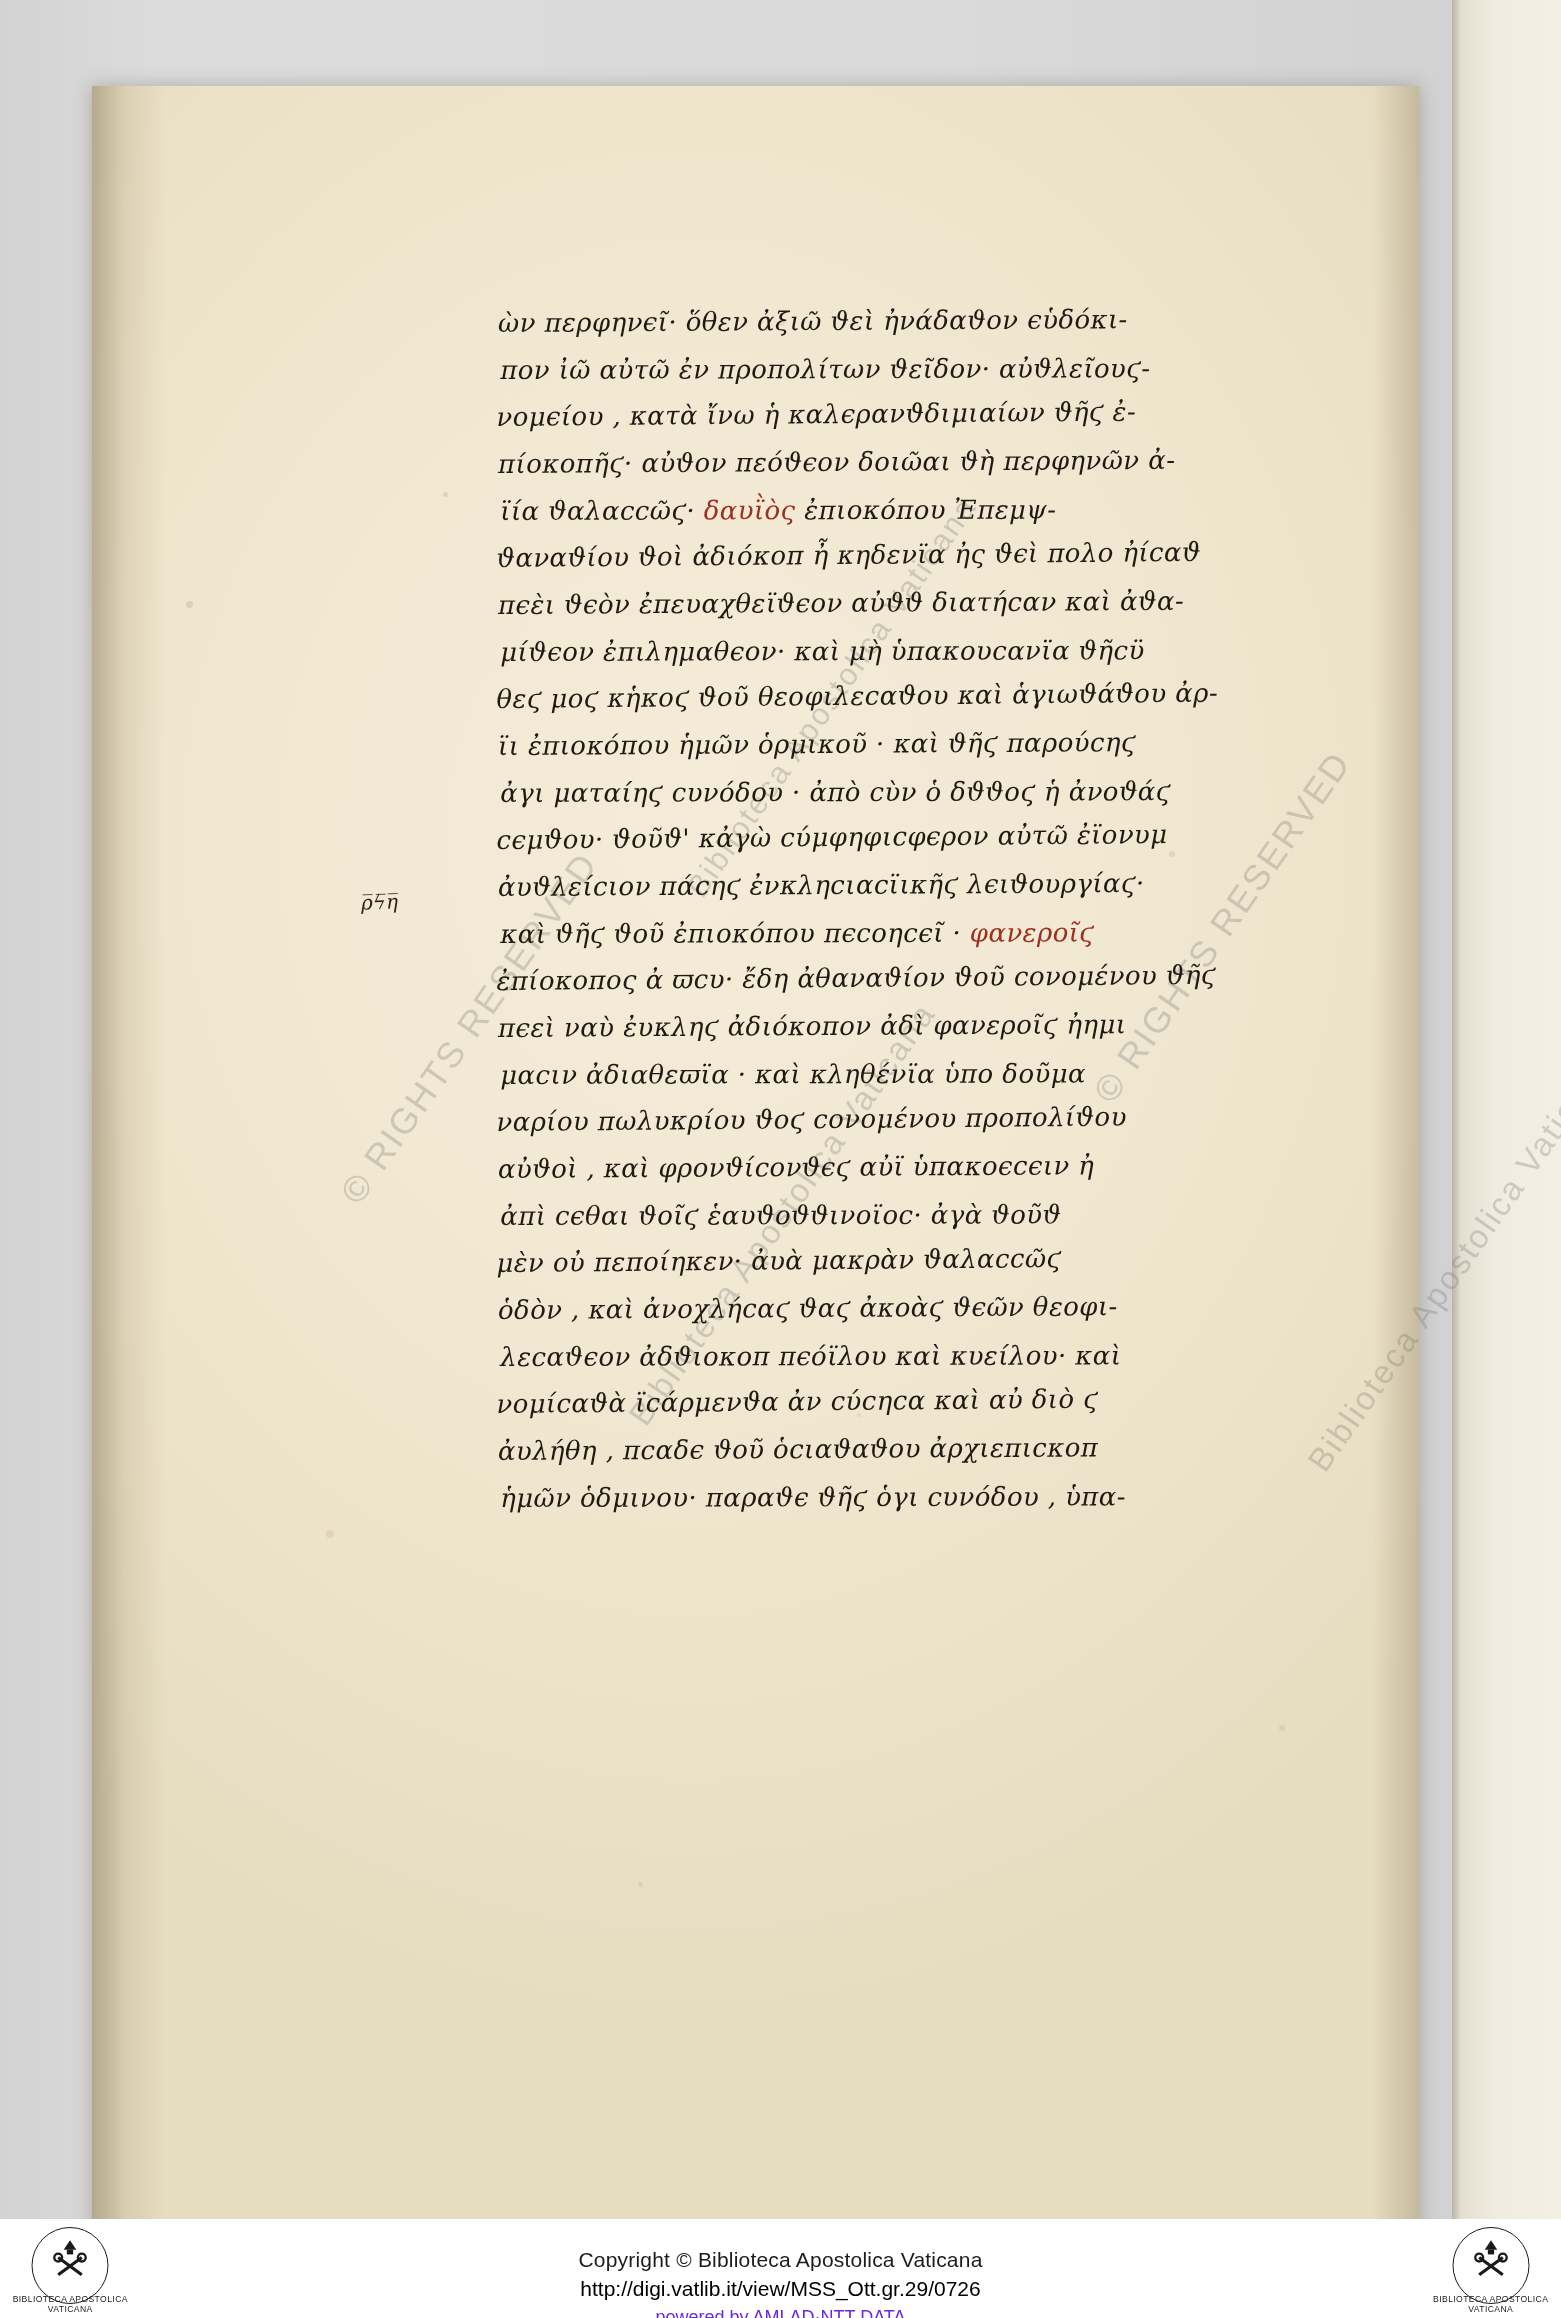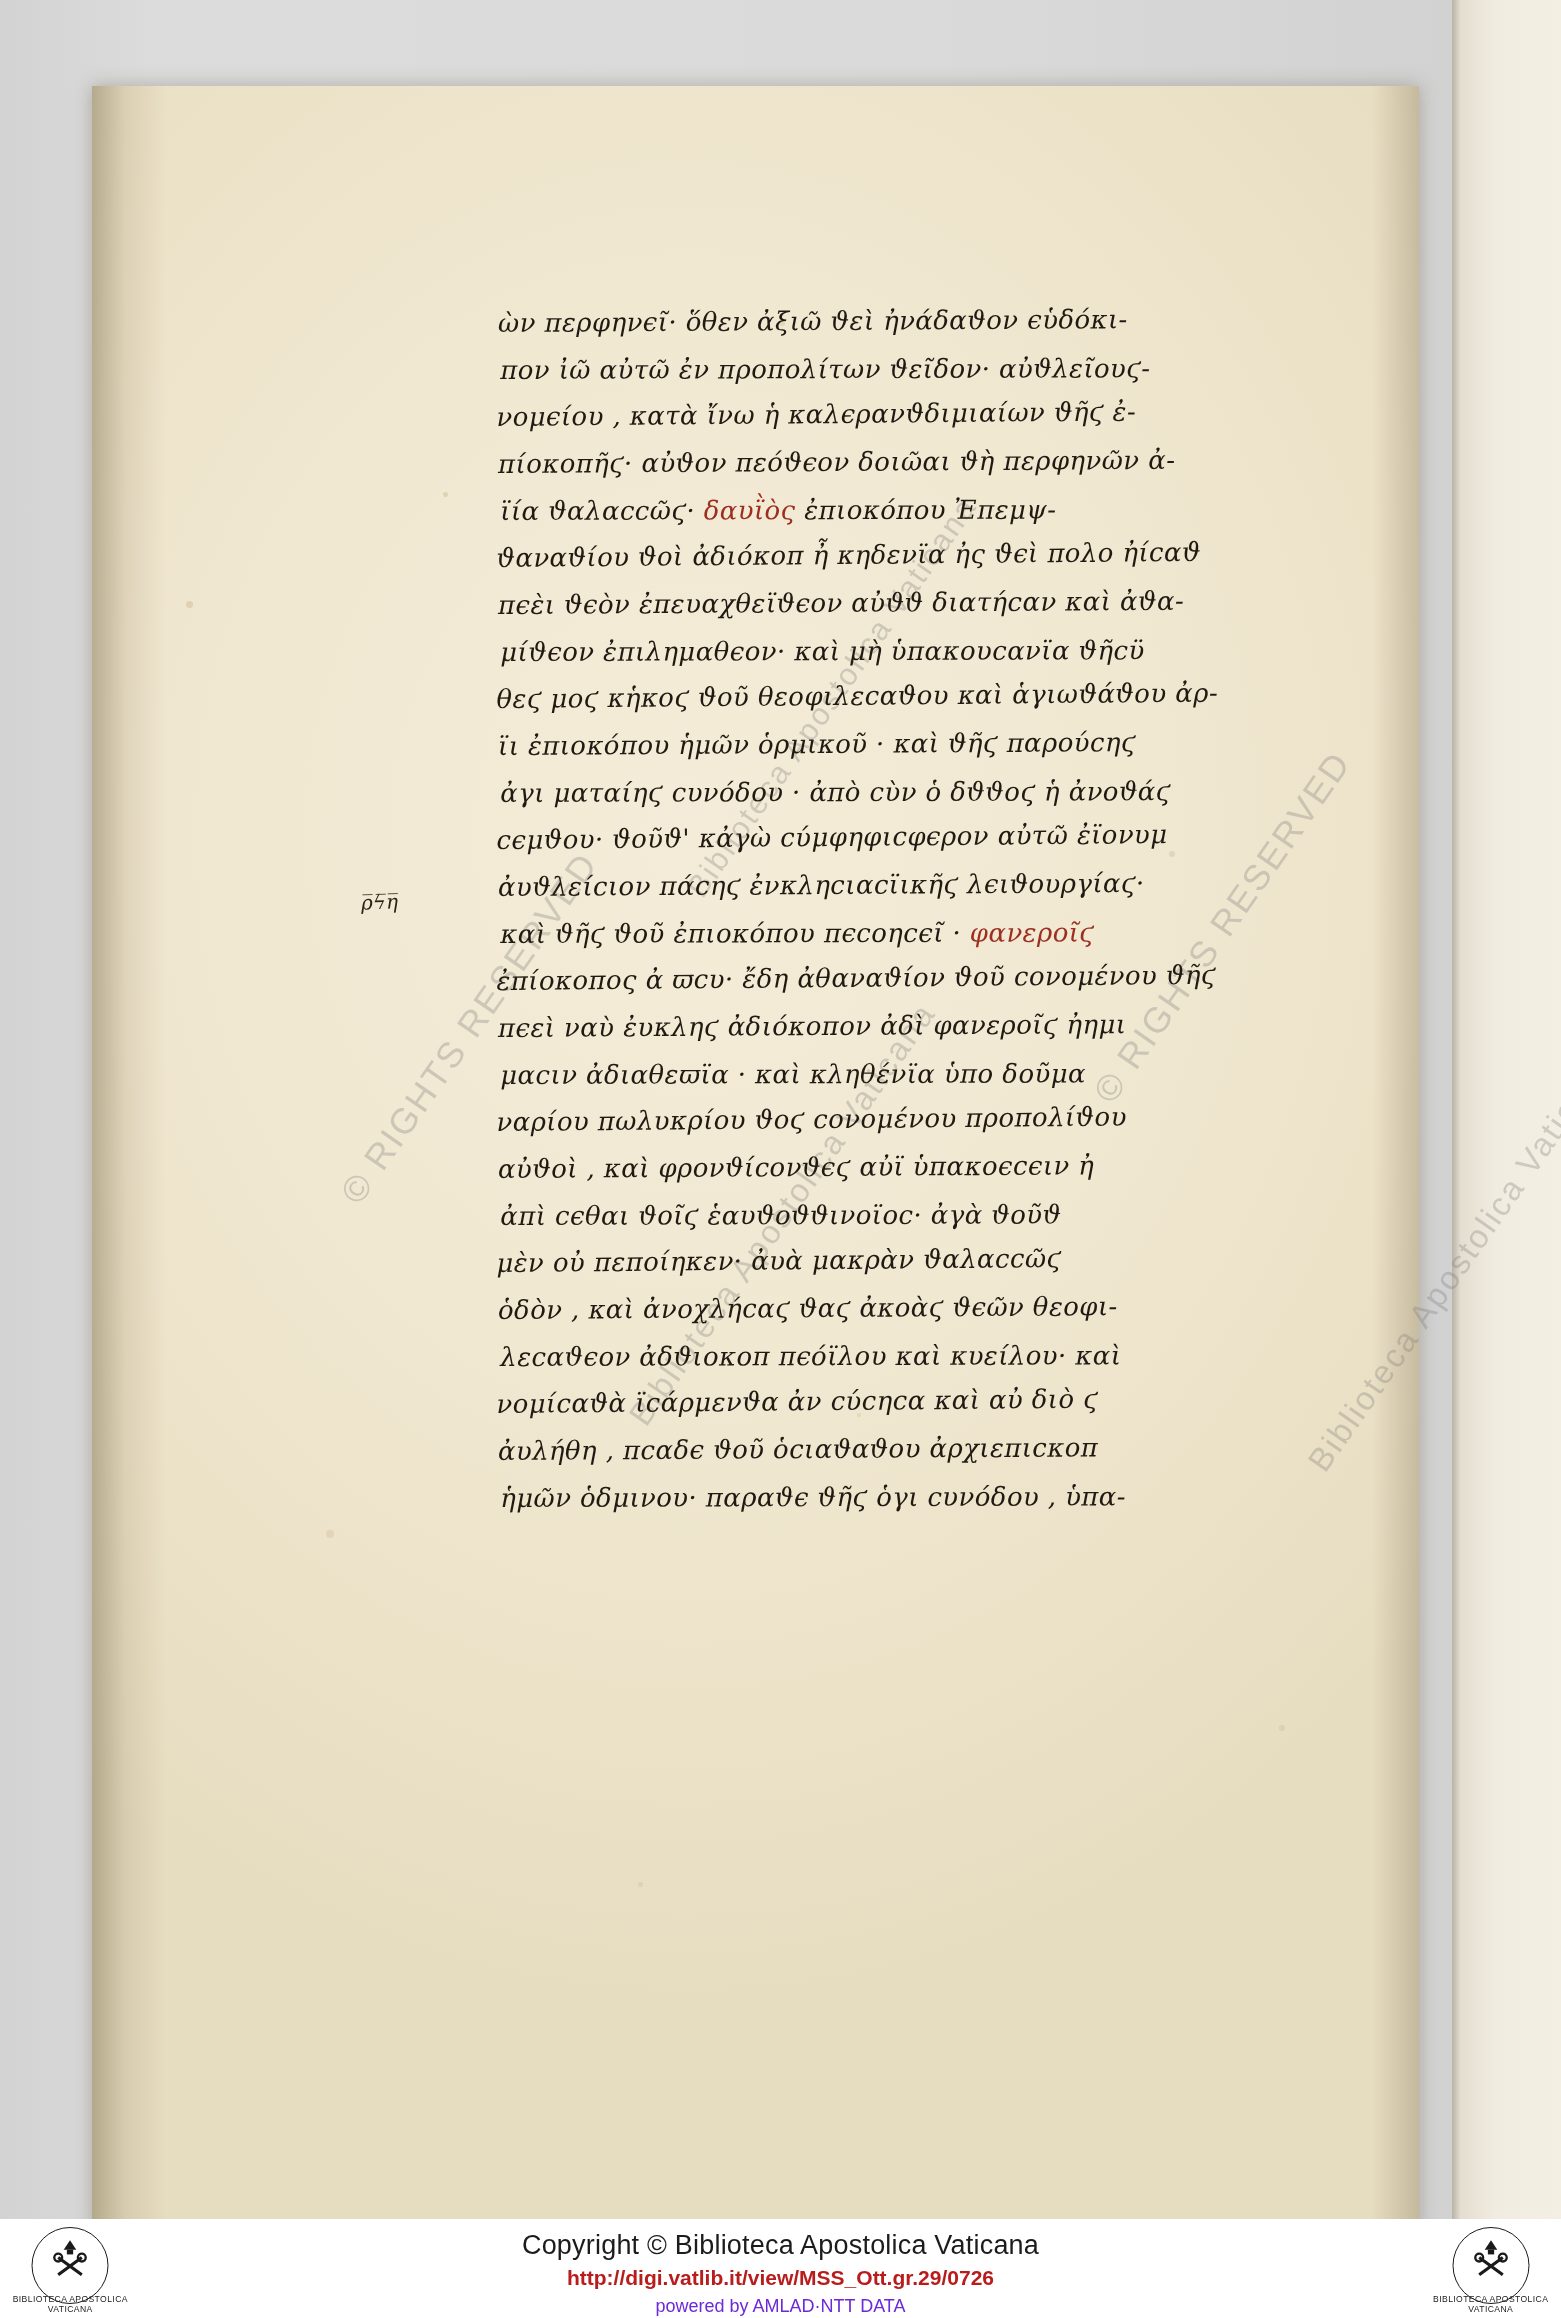--- a/index.html
+++ b/index.html
@@ -118,22 +118,22 @@
   #wm-5 { left: 500px; top: 593px; transform: rotate(-55deg); font-size:31px; }
 
   
   #footer {
     position: absolute;
     left: 0; bottom: 0; width: 1561px; height: 100px;
     background: #ffffff;
     color: #1c1c1c;
     text-align: center;
   }
-  #footer .line1 { font-size: 27px; padding-top: 11px; letter-spacing:0.2px;text-align:center;}
-  #footer .line2 { font-size: 21px; padding-top: 4.7px; color:#b91c1c;font-weight:bold; }
+  #footer .line1 { font-size: 21px; padding-top: 29px; letter-spacing:0.2px;text-align:center;}
+  #footer .line2 { font-size: 21px; padding-top: 4.7px; color:#000000; }
   #footer .line3 { font-size: 18px; padding-top: 6.2px; color:#6d28d9; }
 
   .seal {
     position: absolute;
     bottom: 4.7px;
     width: 125px; height: 94px;
     color: #1a1a1a;
     font-size: 8.6px;
     text-align: center;
   }

